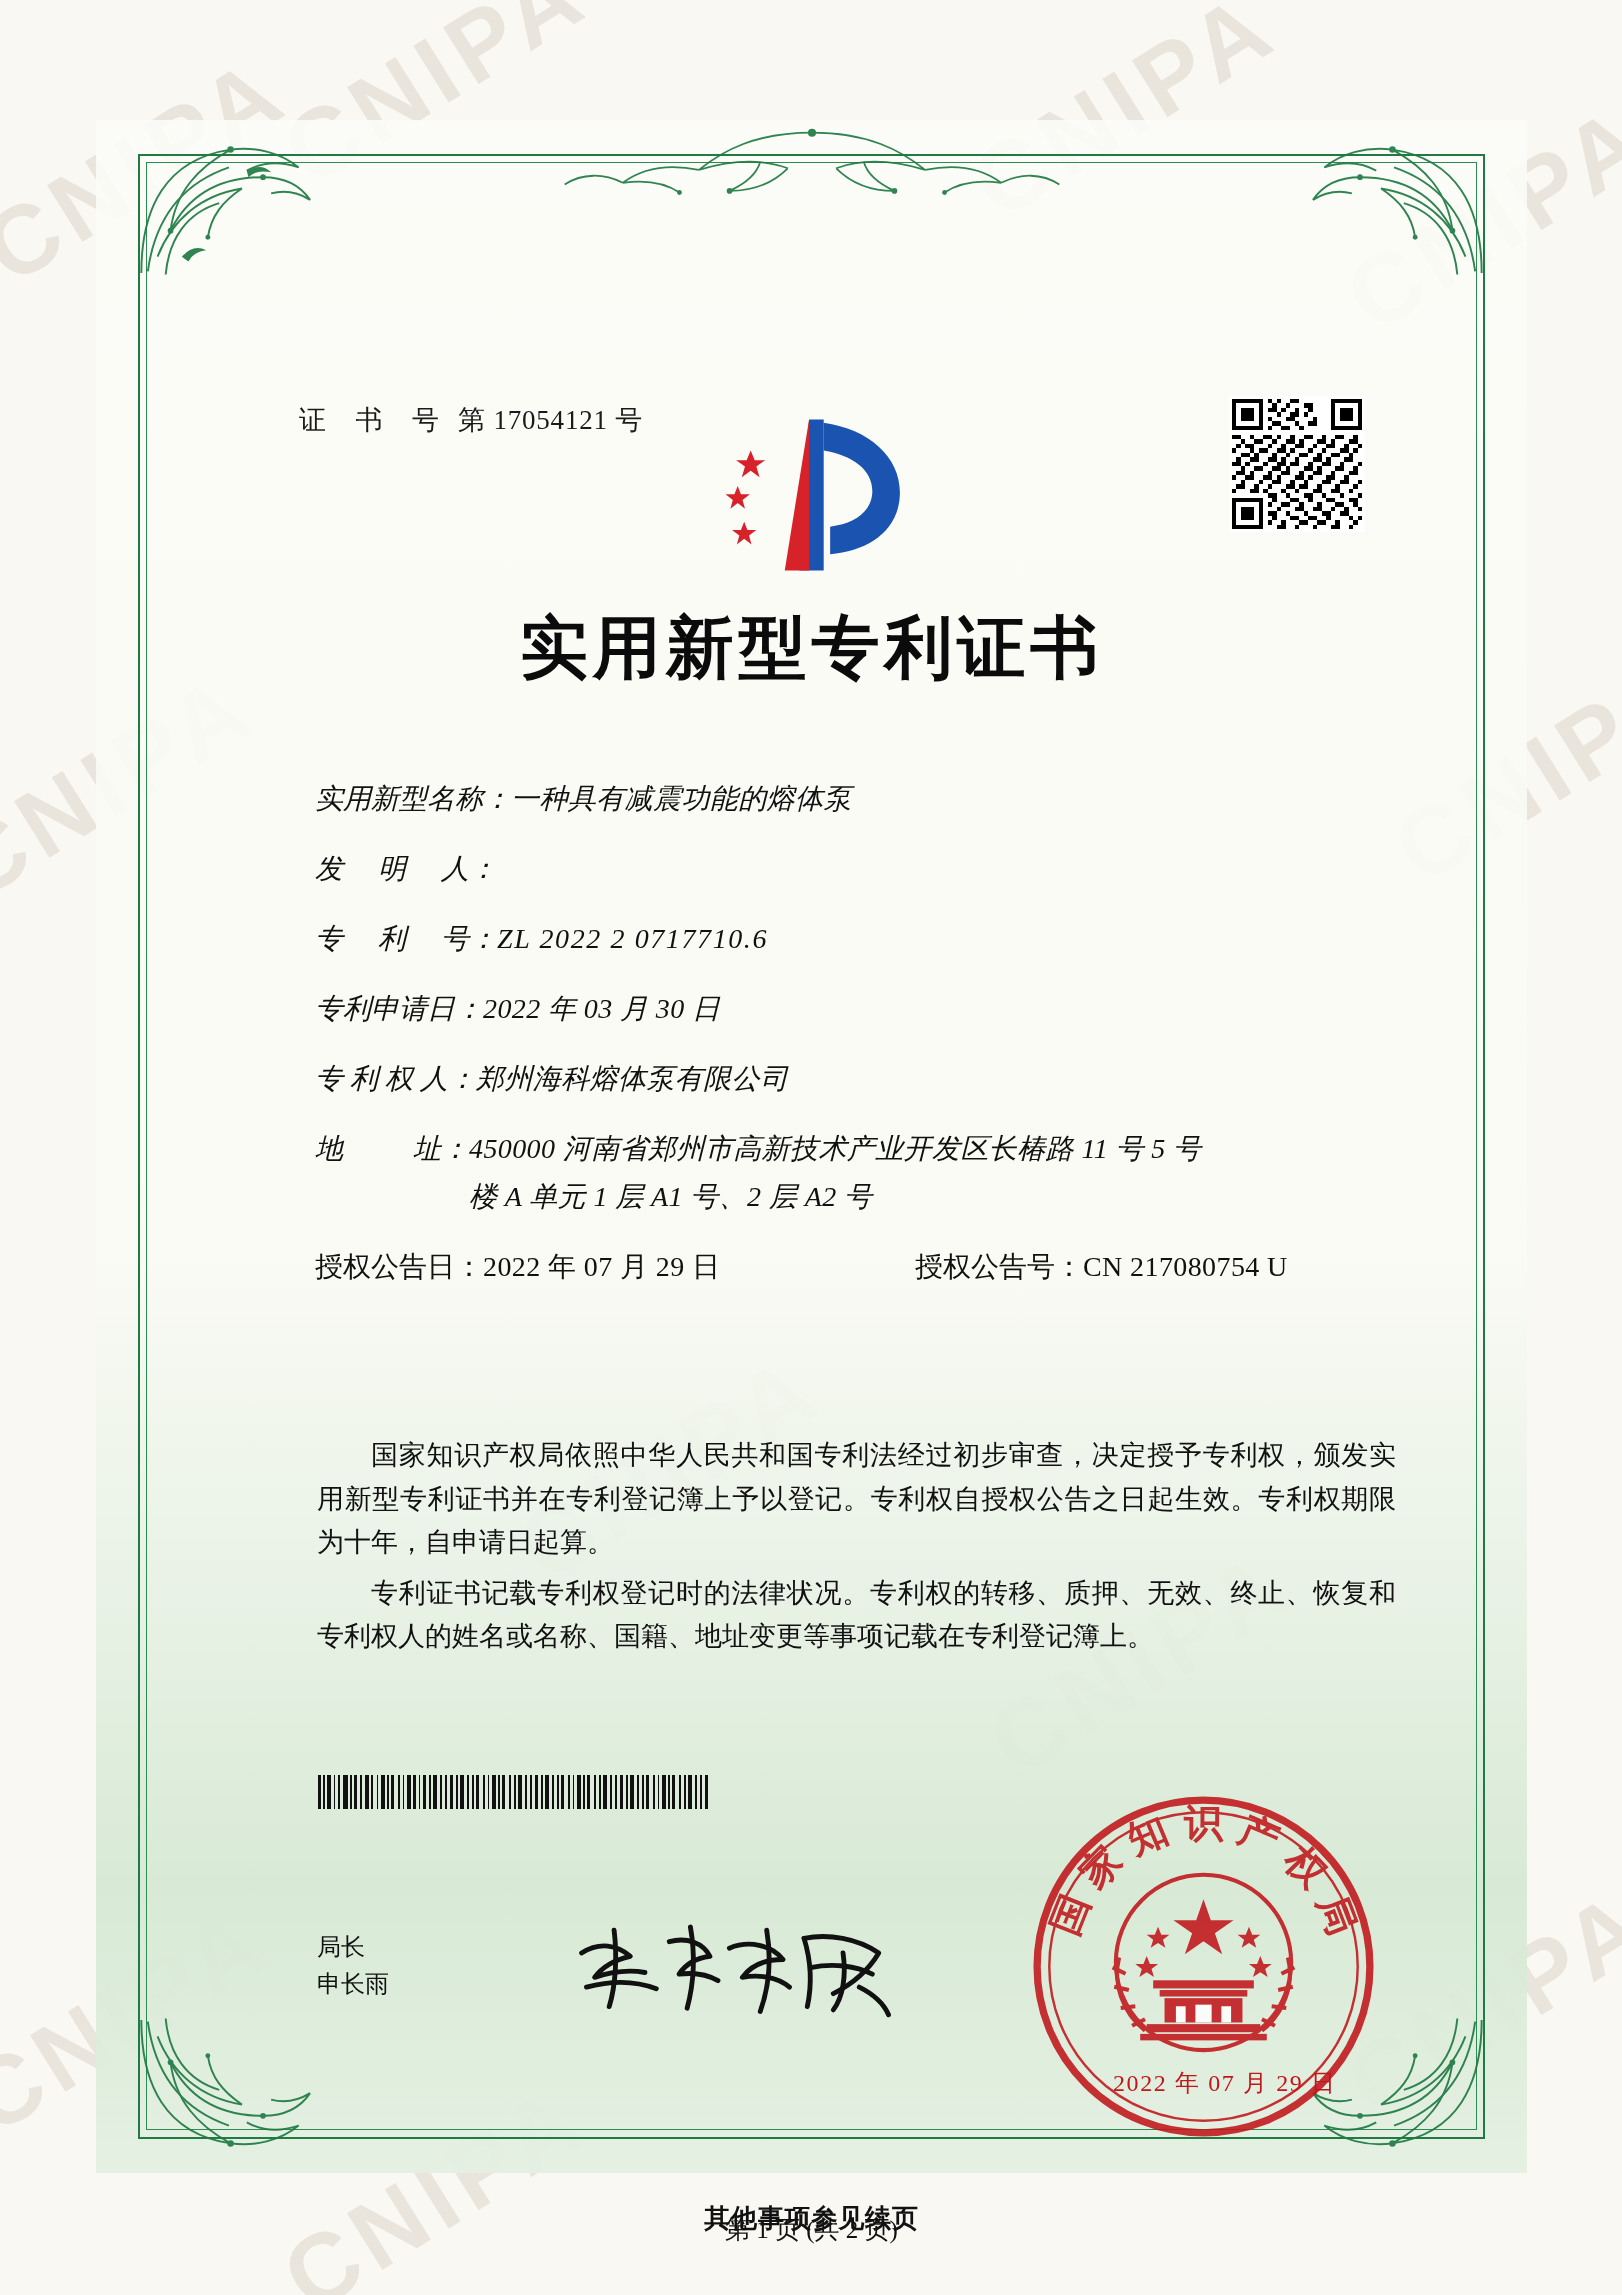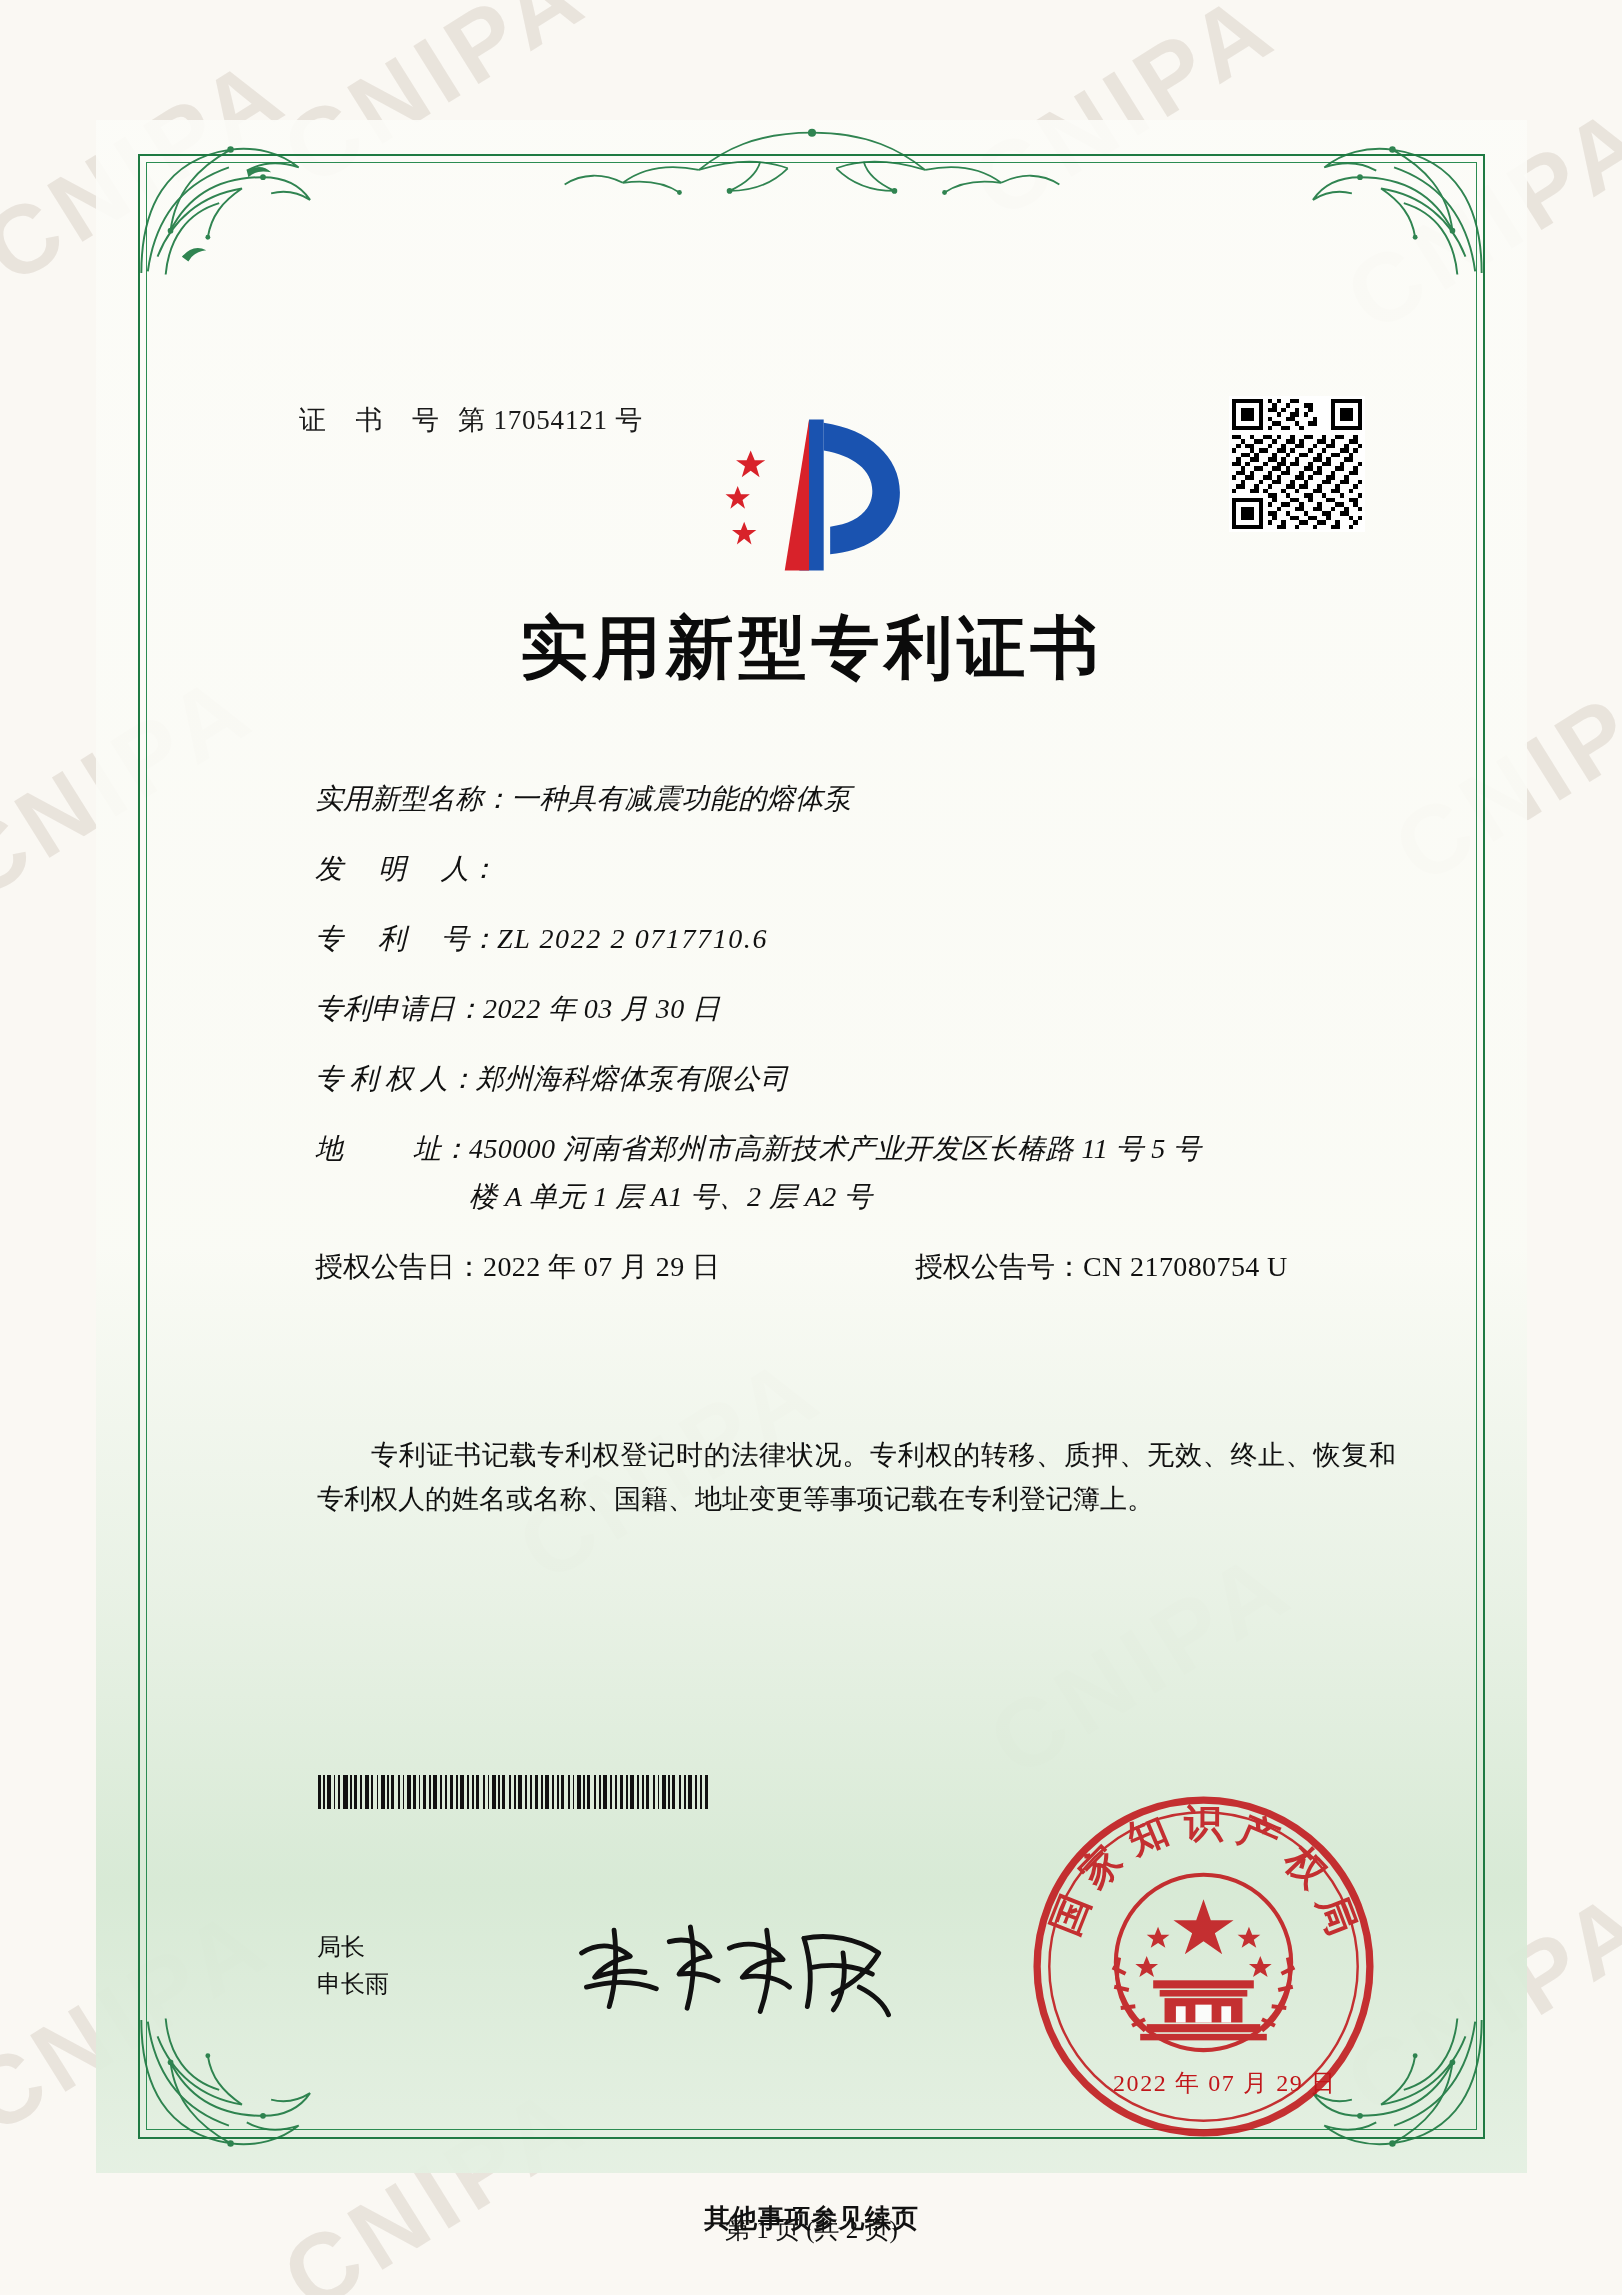--- a/index.html
+++ b/index.html
@@ -623,20 +623,21 @@
       </span>
       <span class="col-b">
         <span class="f-label">授权公告号：</span>
         <span class="f-value">CN 217080754 U</span>
       </span>
     </div>
 
   </div>
 
   <div class="paras">
+    <p>国家知识产权局依照中华人民共和国专利法经过初步审查，决定授予专利权，颁发实用新型专利证书并在专利登记簿上予以登记。专利权自授权公告之日起生效。专利权期限为十年，自申请日起算。</p>
     <p>专利证书记载专利权登记时的法律状况。专利权的转移、质押、无效、终止、恢复和专利权人的姓名或名称、国籍、地址变更等事项记载在专利登记簿上。</p>
   </div>
 
   <div class="barcode">
     <svg viewBox="0 0 510 42" xmlns="http://www.w3.org/2000/svg" shape-rendering="crispEdges">
       <g fill="#111">
         <rect x="0" y="0" width="4" height="42"></rect>
           <rect x="7" y="0" width="2" height="42"></rect>
         <rect x="12" y="0" width="5" height="42"></rect>
           <rect x="20" y="0" width="2" height="42"></rect>

